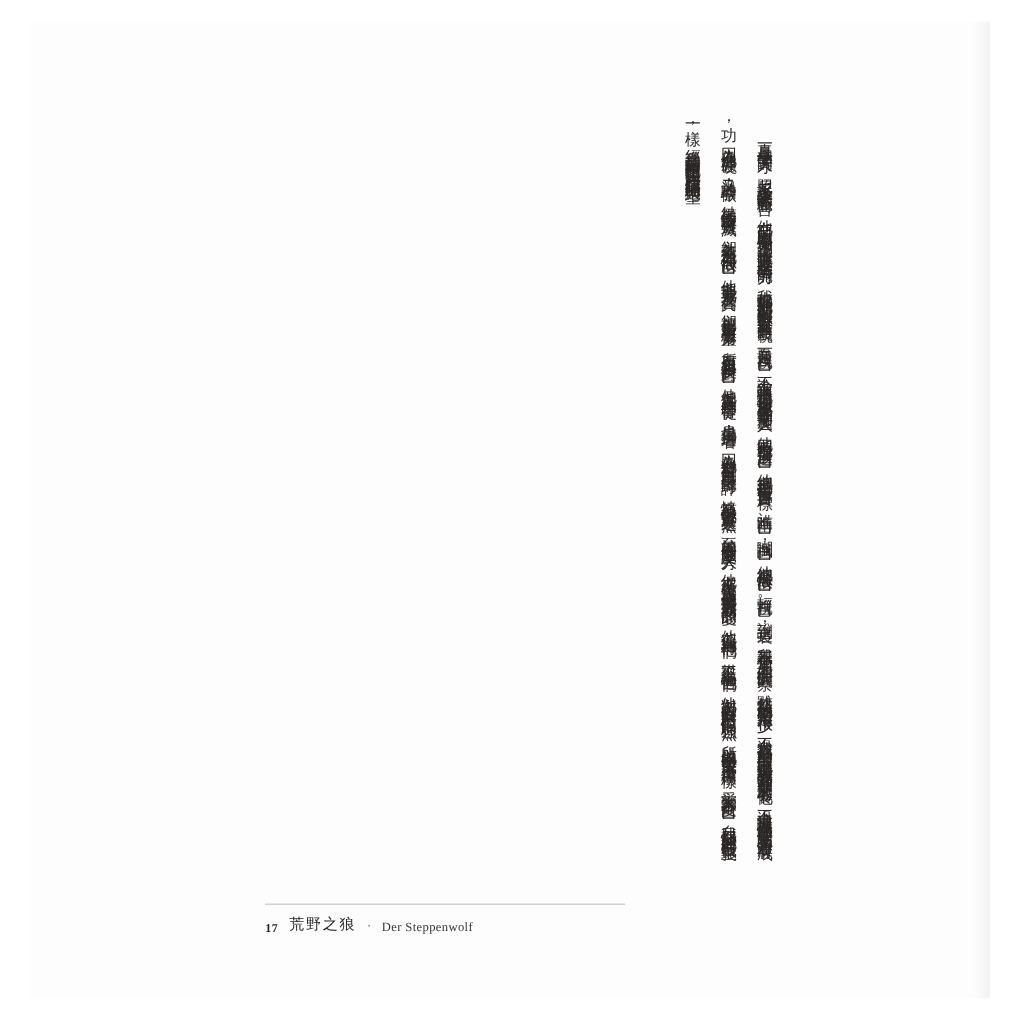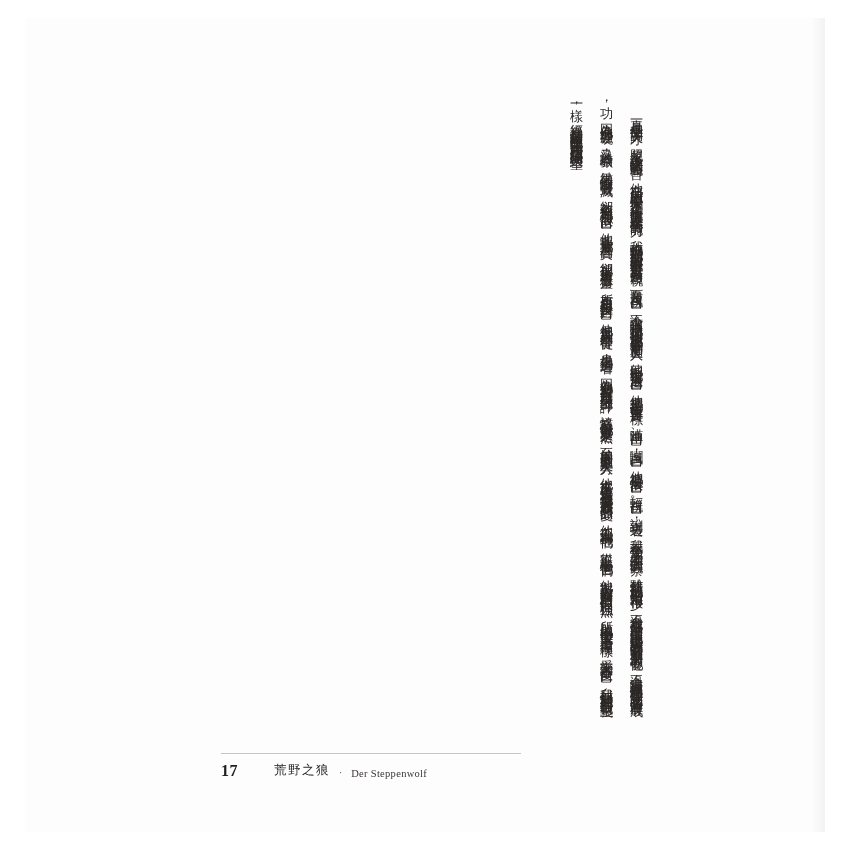--- a/index.html
+++ b/index.html
@@ -83,31 +83,30 @@
   .footer-rule {
     position: absolute;
     left: 196px;
     bottom: 78px;
     width: 300px;
     height: 1px;
     background: #c9c4c0;
   }
   .folio {
     font-family: "Liberation Serif", "DejaVu Serif", serif;
-    font-size: 16px;
+    font-size: 10px;
     font-weight: bold;
     color: #231f20;
     letter-spacing: 0.5px;
   }
   .book-title-cn {
     font-size: 12.5px;
     color: #2b2726;
     letter-spacing: 1.5px;
     padding-bottom: 1px;
-    margin-left: 27px;
   }
   .sep-dot {
     font-size: 10px;
     color: #6d6a68;
     padding-bottom: 2px;
   }
   .book-title-de {
     font-family: "Liberation Serif", "DejaVu Serif", serif;
     font-size: 10.5px;
     font-style: normal;

